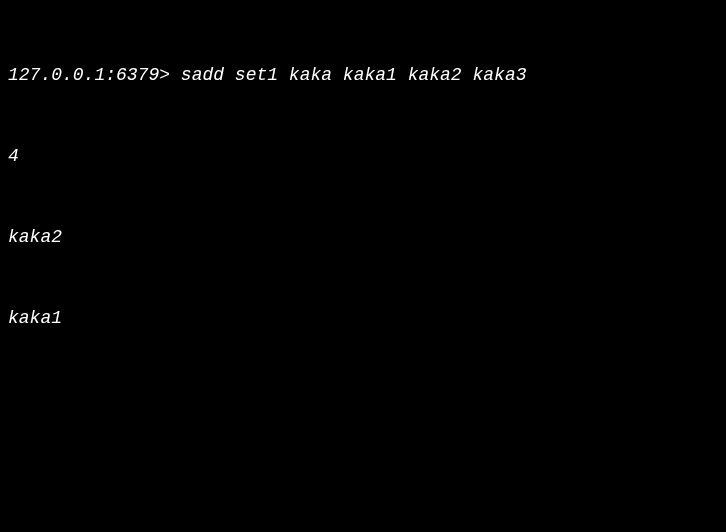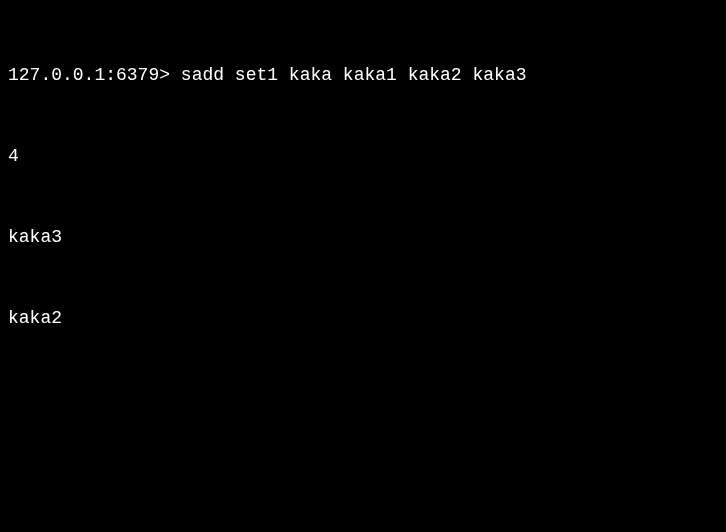--- a/index.html
+++ b/index.html
@@ -16,30 +16,31 @@
       padding: 8px;
       width: 726px;
       height: 532px;
       overflow: hidden;
     }
     .terminal {
       white-space: pre;
     }
     .line {
       display: block;
+      font-style: italic;
     }
   </style>
 </head>
 <body>
 
 <div class="terminal">
   <div class="line"><span>127.0.0.1:6379&gt; </span><span>sadd set1 kaka kaka1 kaka2 kaka3</span></div>
   <div class="line">4</div>
-  <div class="line">kaka3</div>
   <div class="line">kaka2</div>
+  <div class="line">kaka1</div>
   
   
   
   
   
   
   
   
   
   

